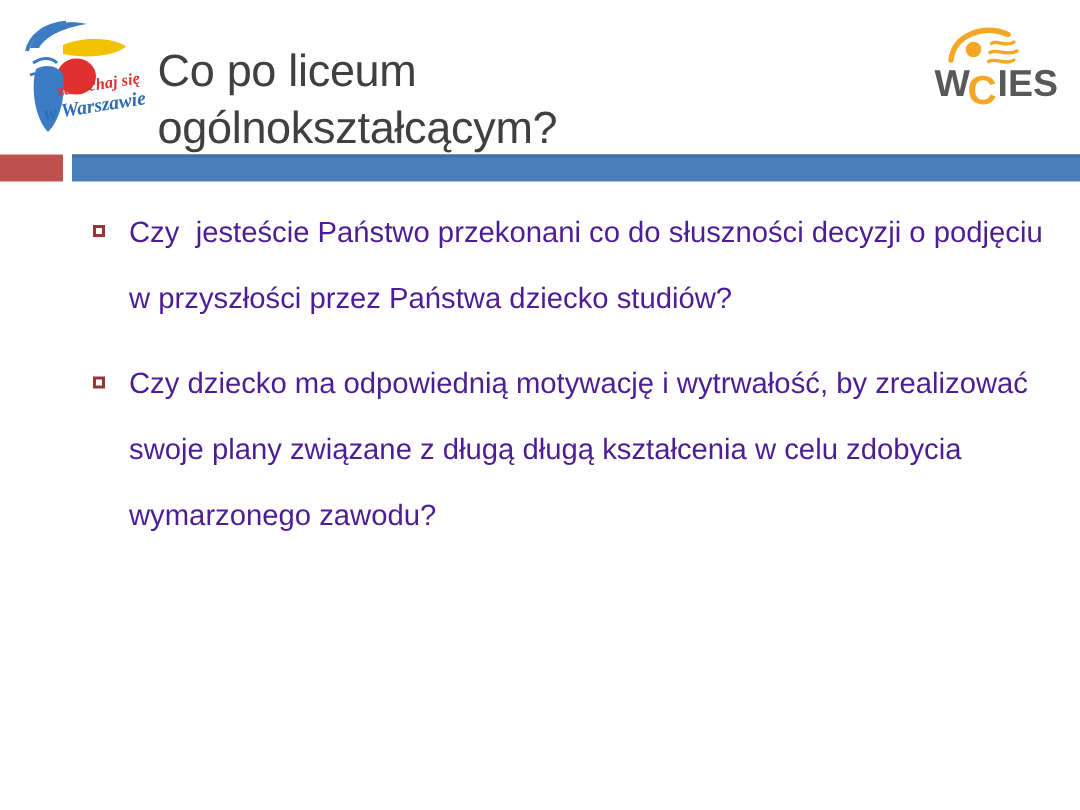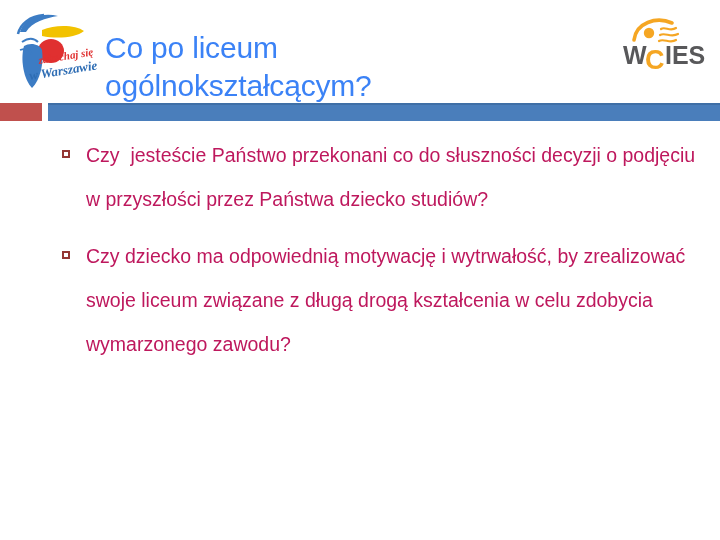--- a/index.html
+++ b/index.html
@@ -28,21 +28,21 @@
     top: 0;
     width: 720px;
     height: 103px;
   }
 
   .title {
     position: absolute;
     left: 105px;
     top: 9px;
     width: 500px;
-    color: #3b82f6;
+    color: #404040;
     font-size: 30px;
     line-height: 38px;
     font-weight: normal;
     letter-spacing: -0.2px;
     white-space: pre-line;
   }
 
   
   .logo-warsaw {
     position: absolute;
@@ -90,21 +90,21 @@
     top: 133px;
     width: 640px;
     margin: 0;
     padding: 0;
     list-style: none;
   }
   .bullet-item {
     position: relative;
     padding-left: 28px;
     margin-bottom: 13px;
-    color: #be185d;
+    color: #4c1d95;
     font-size: 19.5px;
     line-height: 44px;
   }
   .bullet-item:last-child { margin-bottom: 0; }
 
   .bullet-marker {
     position: absolute;
     left: 4px;
     top: 17px;
     width: 8px;
@@ -172,17 +172,17 @@
   <div class="bar-red"></div>
   <div class="bar-blue"></div>
 
   <ul class="body-list">
     <li class="bullet-item">
       <span class="bullet-marker"></span>
       <span class="bullet-text">Czy  jesteście Państwo przekonani co do słuszności decyzji o podjęciu w przyszłości przez Państwa dziecko studiów?</span>
     </li>
     <li class="bullet-item">
       <span class="bullet-marker"></span>
-      <span class="bullet-text">Czy dziecko ma odpowiednią motywację i wytrwałość, by zrealizować swoje liceum związane z długą drogą kształcenia w celu zdobycia wymarzonego zawodu?</span>
+      <span class="bullet-text">Czy dziecko ma odpowiednią motywację i wytrwałość, by zrealizować swoje plany związane z długą długą kształcenia w celu zdobycia wymarzonego zawodu?</span>
     </li>
   </ul>
 
 </div>
 
 </body></html>

